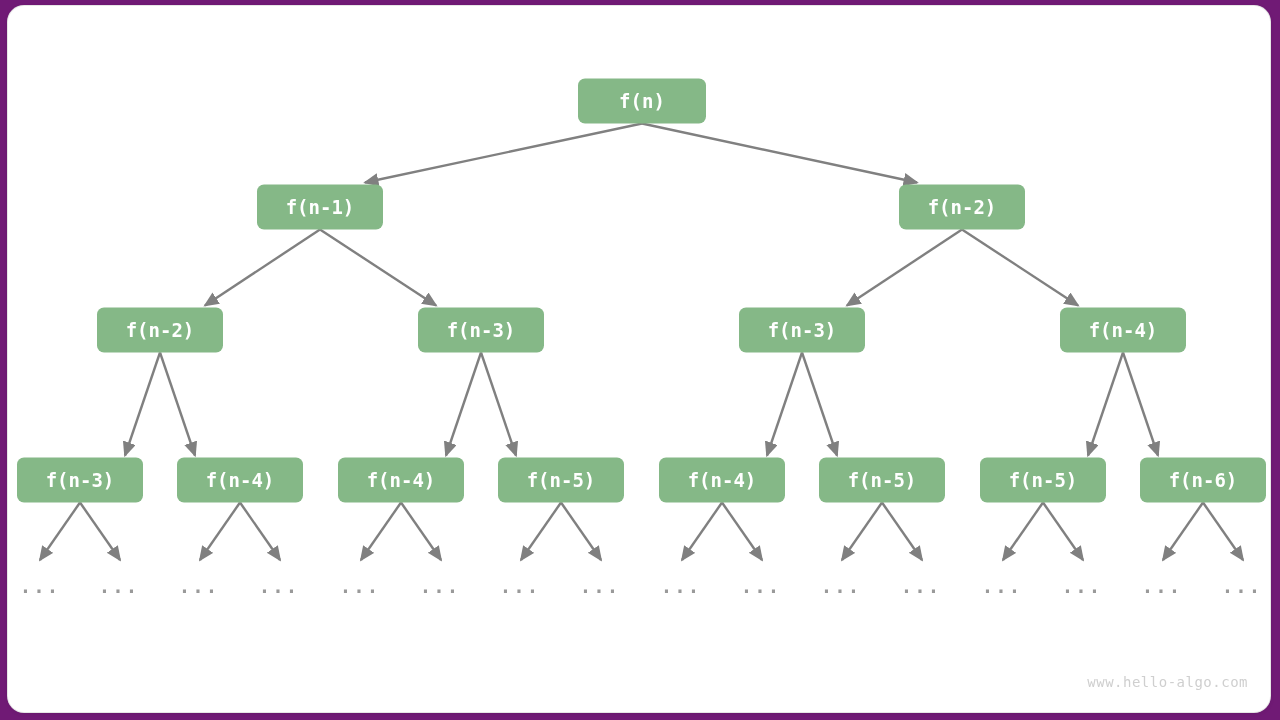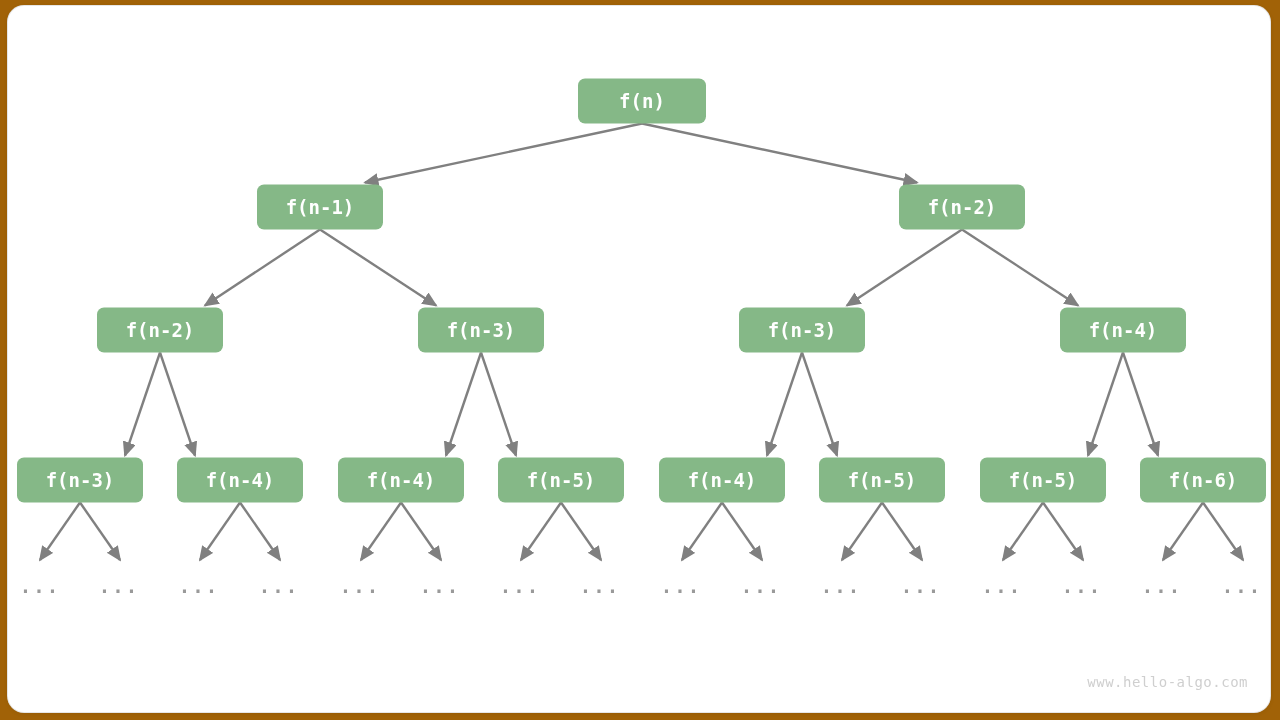--- a/index.html
+++ b/index.html
@@ -5,21 +5,21 @@
   html, body {
     margin: 0;
     padding: 0;
     background: #ffffff;
     font-family: "DejaVu Sans Mono", monospace;
   }
   #stage {
     position: relative;
     width: 1280px;
     height: 720px;
-    background: #a16207;
+    background: #701a75;
     overflow: hidden;
   }
   #card {
     position: absolute;
     left: 8px;
     top: 6px;
     width: 1262px;
     height: 706px;
     background: #ffffff;
     border-radius: 16px;

